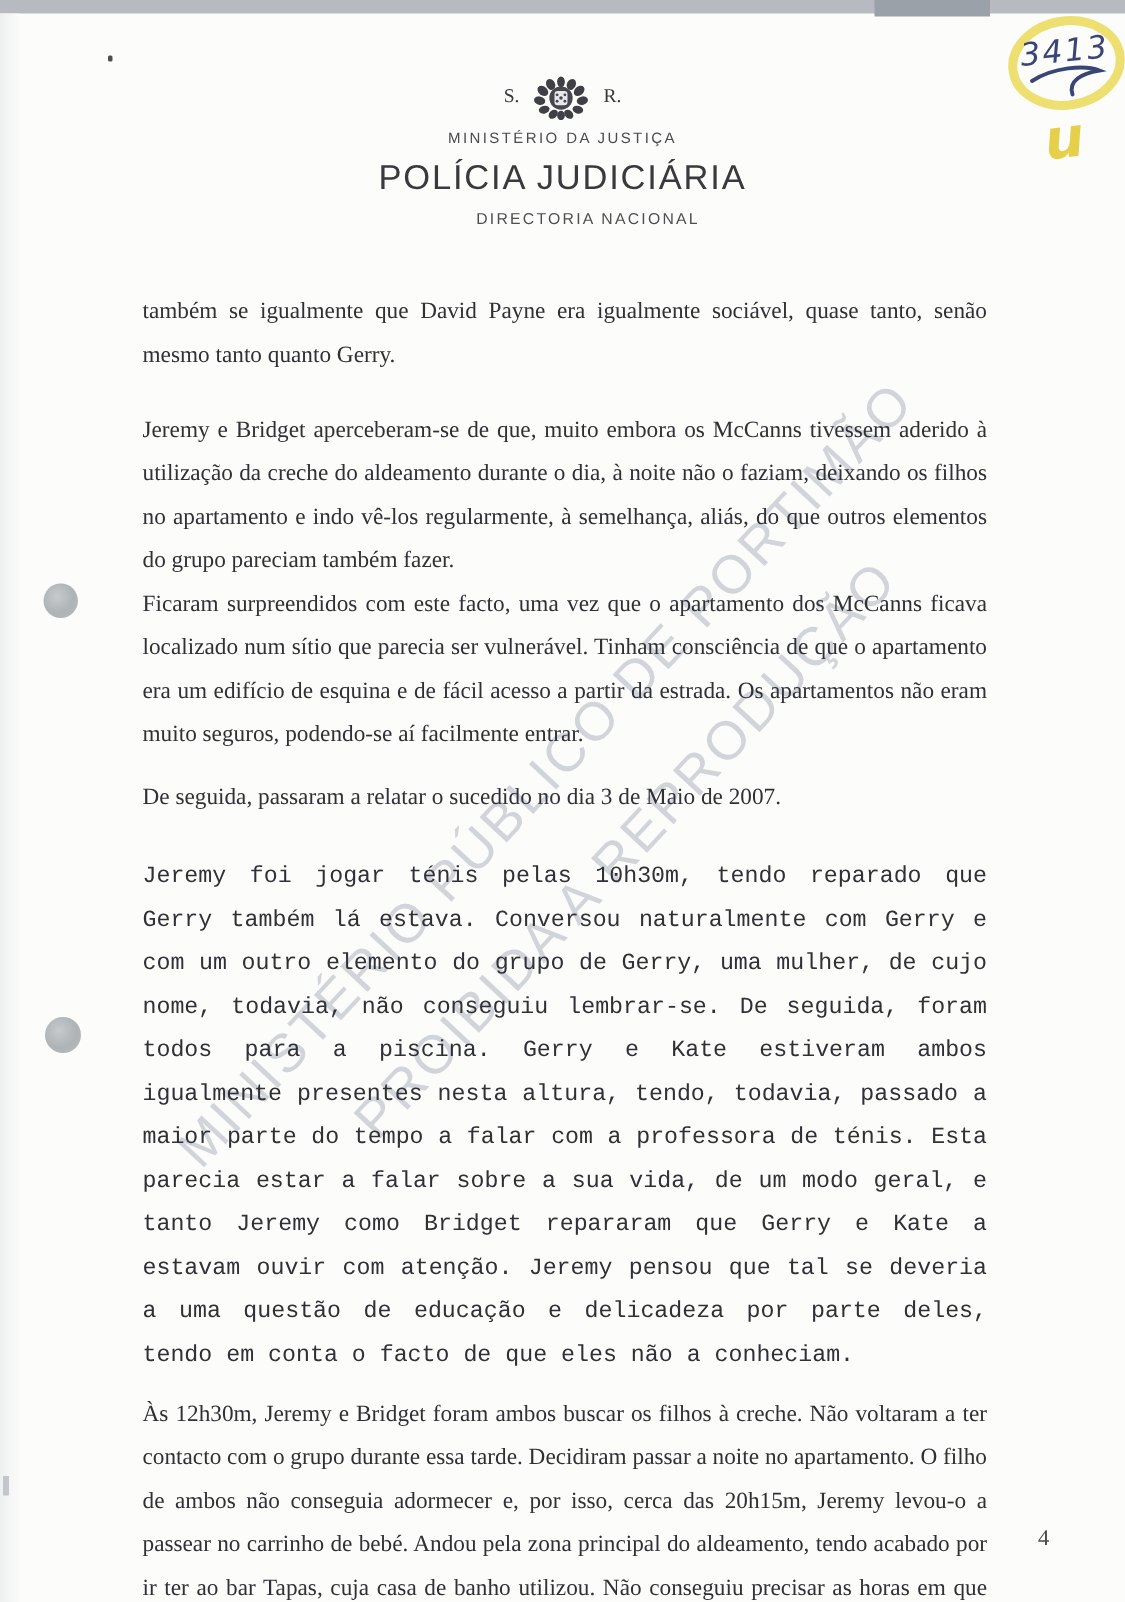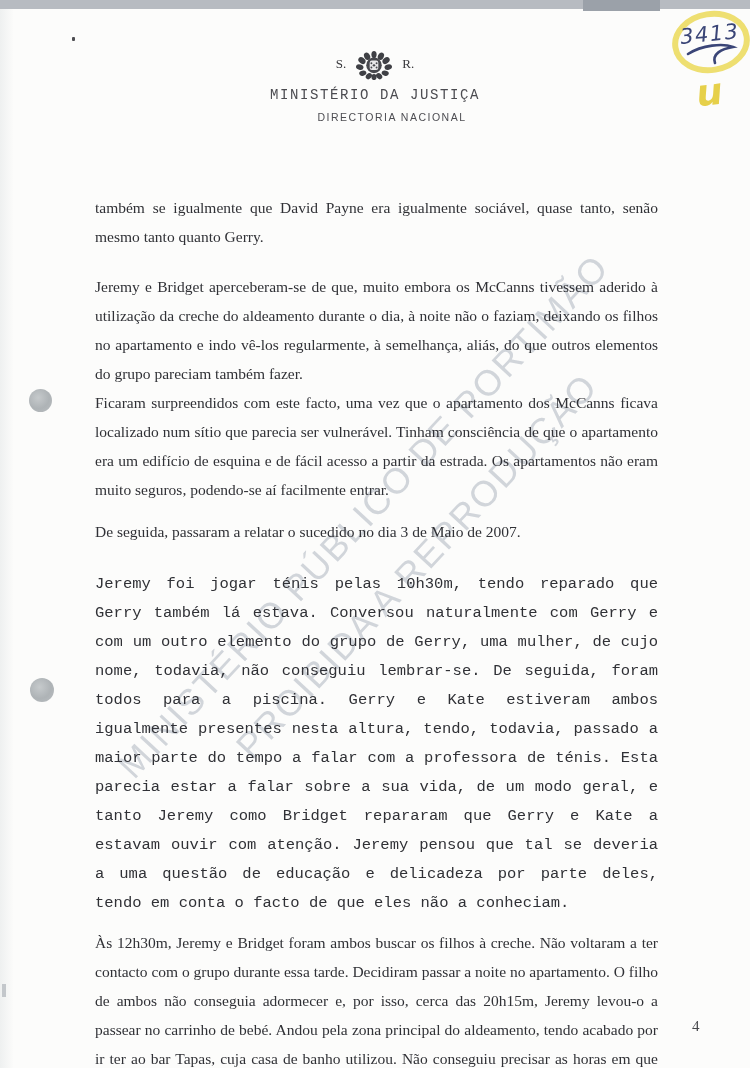--- a/index.html
+++ b/index.html
@@ -55,22 +55,22 @@
     text-align: center; color: #3e3e43;
   }
   .crest-row {
     display: flex; align-items: center; justify-content: center; gap: 9px;
     font-size: 13px; color: #38383c;
     height: 32px;
   }
   .crest { display: inline-flex; }
   .ministry {
     margin-top: 7px;
-    font-family: Liberation Mono, monospace;
-    font-size: 14px; letter-spacing: 1.6px; color: #4b4b50;
+    font-family: Liberation Sans, sans-serif;
+    font-size: 10px; letter-spacing: 1.6px; color: #4b4b50;
   }
   .org {
     margin-top: 7px;
     font-family: "Liberation Sans", sans-serif;
     font-size: 23px; letter-spacing: 1.2px; color: #39393e;
   }
   .division {
     margin-top: 8px;
     font-family: "Liberation Sans", sans-serif;
     font-size: 10.5px; letter-spacing: 1.5px; color: #4d4d52; padding-left: 34px;
@@ -148,20 +148,21 @@
             <circle cx="19" cy="15.5" r="1.1"></circle>
             <circle cx="25" cy="15.5" r="1.1"></circle>
             <circle cx="19" cy="20.5" r="1.1"></circle>
             <circle cx="25" cy="20.5" r="1.1"></circle>
           </g>
         </svg>
       </span>
       <span>R.</span>
     </div>
     <div class="ministry">MINISTÉRIO DA JUSTIÇA</div>
+    <div class="org">POLÍCIA JUDICIÁRIA</div>
     <div class="division">DIRECTORIA NACIONAL</div>
   </header>
 
   <main class="body-text">
     <p class="p1">também se igualmente que David Payne era igualmente sociável, quase tanto, senão mesmo tanto quanto Gerry.</p>
     <p class="p2">Jeremy e Bridget aperceberam-se de que, muito embora os McCanns tivessem aderido à utilização da creche do aldeamento durante o dia, à noite não o faziam, deixando os filhos no apartamento e indo vê-los regularmente, à semelhança, aliás, do que outros elementos do grupo pareciam também fazer.</p>
     <p class="p3">Ficaram surpreendidos com este facto, uma vez que o apartamento dos McCanns ficava localizado num sítio que parecia ser vulnerável. Tinham consciência de que o apartamento era um edifício de esquina e de fácil acesso a partir da estrada. Os apartamentos não eram muito seguros, podendo-se aí facilmente entrar.</p>
     <p class="p4">De seguida, passaram a relatar o sucedido no dia 3 de Maio de 2007.</p>
     <p class="p5">Jeremy foi jogar ténis pelas 10h30m, tendo reparado que Gerry também lá estava. Conversou naturalmente com Gerry e com um outro elemento do grupo de Gerry, uma mulher, de cujo nome, todavia, não conseguiu lembrar-se. De seguida, foram todos para a piscina. Gerry e Kate estiveram ambos igualmente presentes nesta altura, tendo, todavia, passado a maior parte do tempo a falar com a professora de ténis. Esta parecia estar a falar sobre a sua vida, de um modo geral, e tanto Jeremy como Bridget repararam que Gerry e Kate a estavam ouvir com atenção. Jeremy pensou que tal se deveria a uma questão de educação e delicadeza por parte deles, tendo em conta o facto de que eles não a conheciam.</p>
     <p class="p6">Às 12h30m, Jeremy e Bridget foram ambos buscar os filhos à creche. Não voltaram a ter contacto com o grupo durante essa tarde. Decidiram passar a noite no apartamento. O filho de ambos não conseguia adormecer e, por isso, cerca das 20h15m, Jeremy levou-o a passear no carrinho de bebé. Andou pela zona principal do aldeamento, tendo acabado por ir ter ao bar Tapas, cuja casa de banho utilizou. Não conseguiu precisar as horas em que isto se passou. O filho ainda estava acordado e, por isso, continuou o passeio pela zona dos jardins do Ocean Club, seguindo pelas ruelas dessa área.. Acabou por chegar à Rua Dr. Francisco, seguindo na</p>

